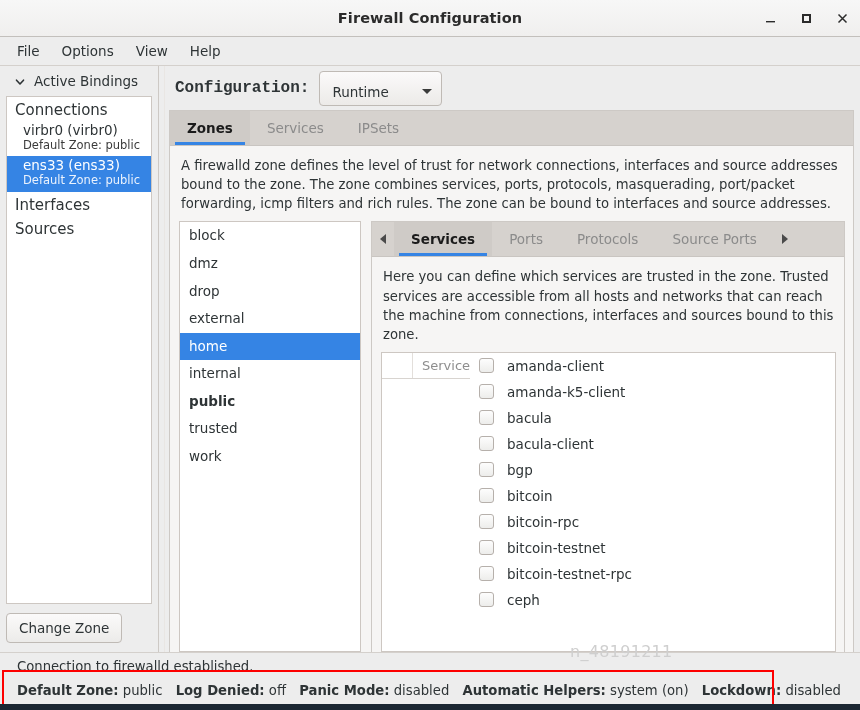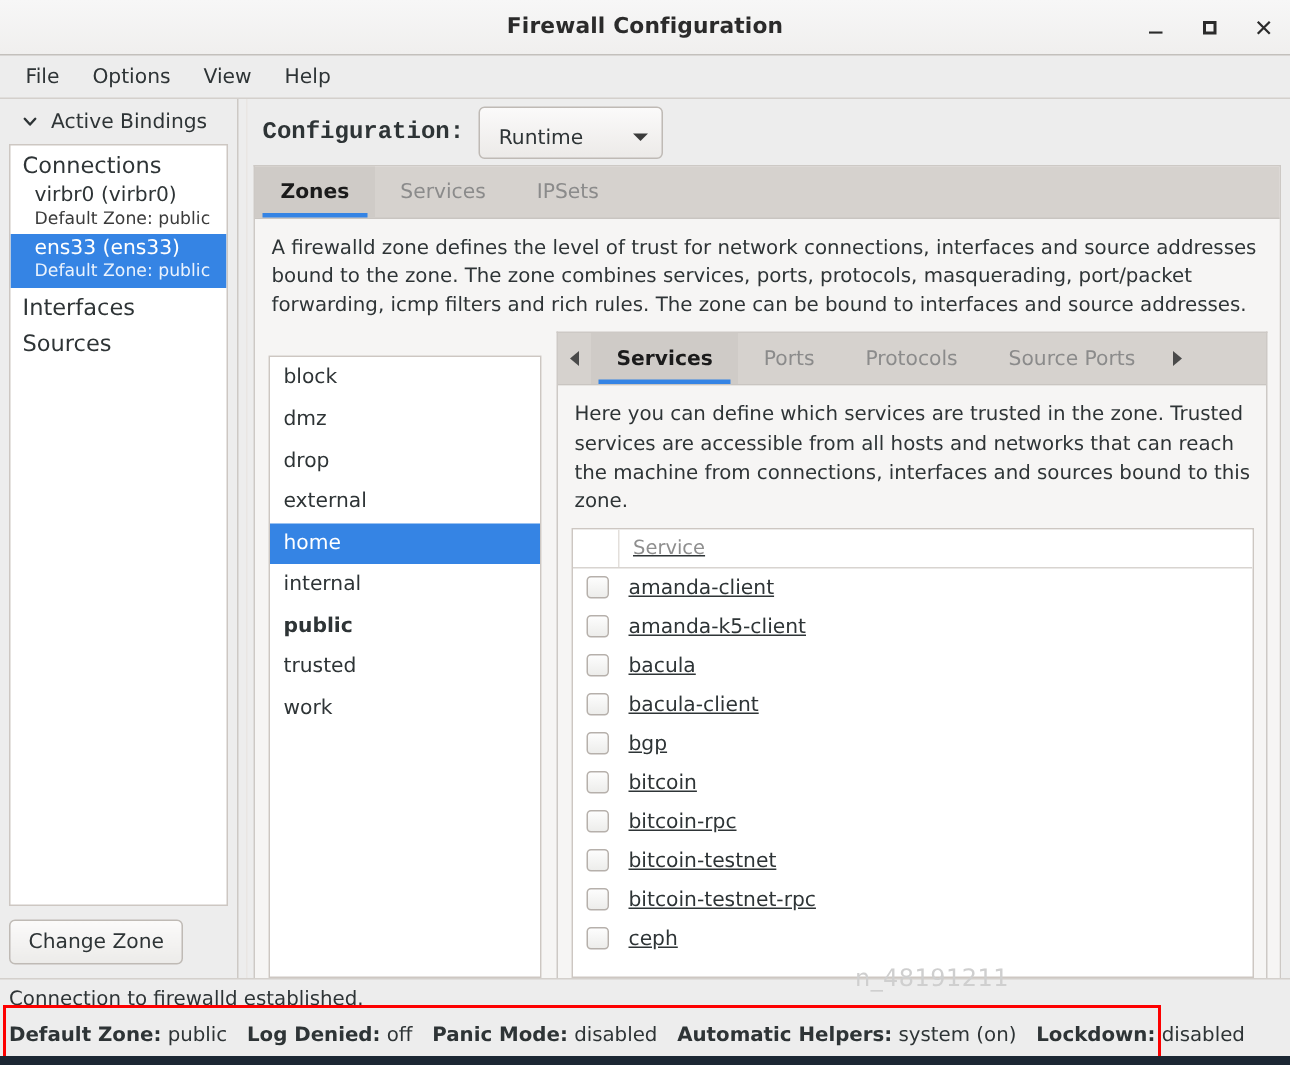--- a/index.html
+++ b/index.html
@@ -251,21 +251,20 @@
     flex: 1 1 auto;
     min-height: 0;
     display: flex;
   }
   .zonelist {
     width: 180px;
     flex: 0 0 180px;
     background: #ffffff;
     border: 1px solid #cdc7c2;
     overflow: hidden;
-    margin-top: 16px;
   }
   .zone-item {
     padding: 4px 0 4px 9px;
     font-size: 13.5px;
     color: #2e3436;
     line-height: 1.45;
   }
   .zone-item.bold { font-weight: 700; }
   .zone-item.sel {
     background: #3584e4;
@@ -340,22 +339,20 @@
     box-sizing: border-box;
     background: #f6f5f4;
   }
   .svc-table {
     flex: 1 1 auto;
     min-height: 0;
     background: #ffffff;
     border: 1px solid #cdc7c2;
     overflow: hidden;
     display: flex;
-    flex-direction: column;
-    text-decoration: underline;
   }
   .svc-head {
     flex: 0 0 25px;
     height: 25px;
     display: flex;
     align-items: center;
     border-bottom: 1px solid #d8d4d0;
     background: #ffffff;
   }
   .svc-head .ck-col { width: 30px; flex: 0 0 30px; border-right: 1px solid #e3dfdb; height: 100%; }
@@ -385,21 +382,21 @@
     color: #2e3436;
   }
 
   
   .statusbar {
     flex: 0 0 58px;
     height: 58px;
     background: #ededed;
     border-top: 1px solid #d4d0cc;
     position: relative;
-    padding: 6px 0 0 6px;
+    padding: 6px 0 0 17px;
     box-sizing: border-box;
   }
   .status-line1 {
     font-size: 13.2px;
     color: #2e3436;
     padding-bottom: 9px;
   }
   .status-line2 {
     font-size: 13.2px;
     color: #2e3436;

